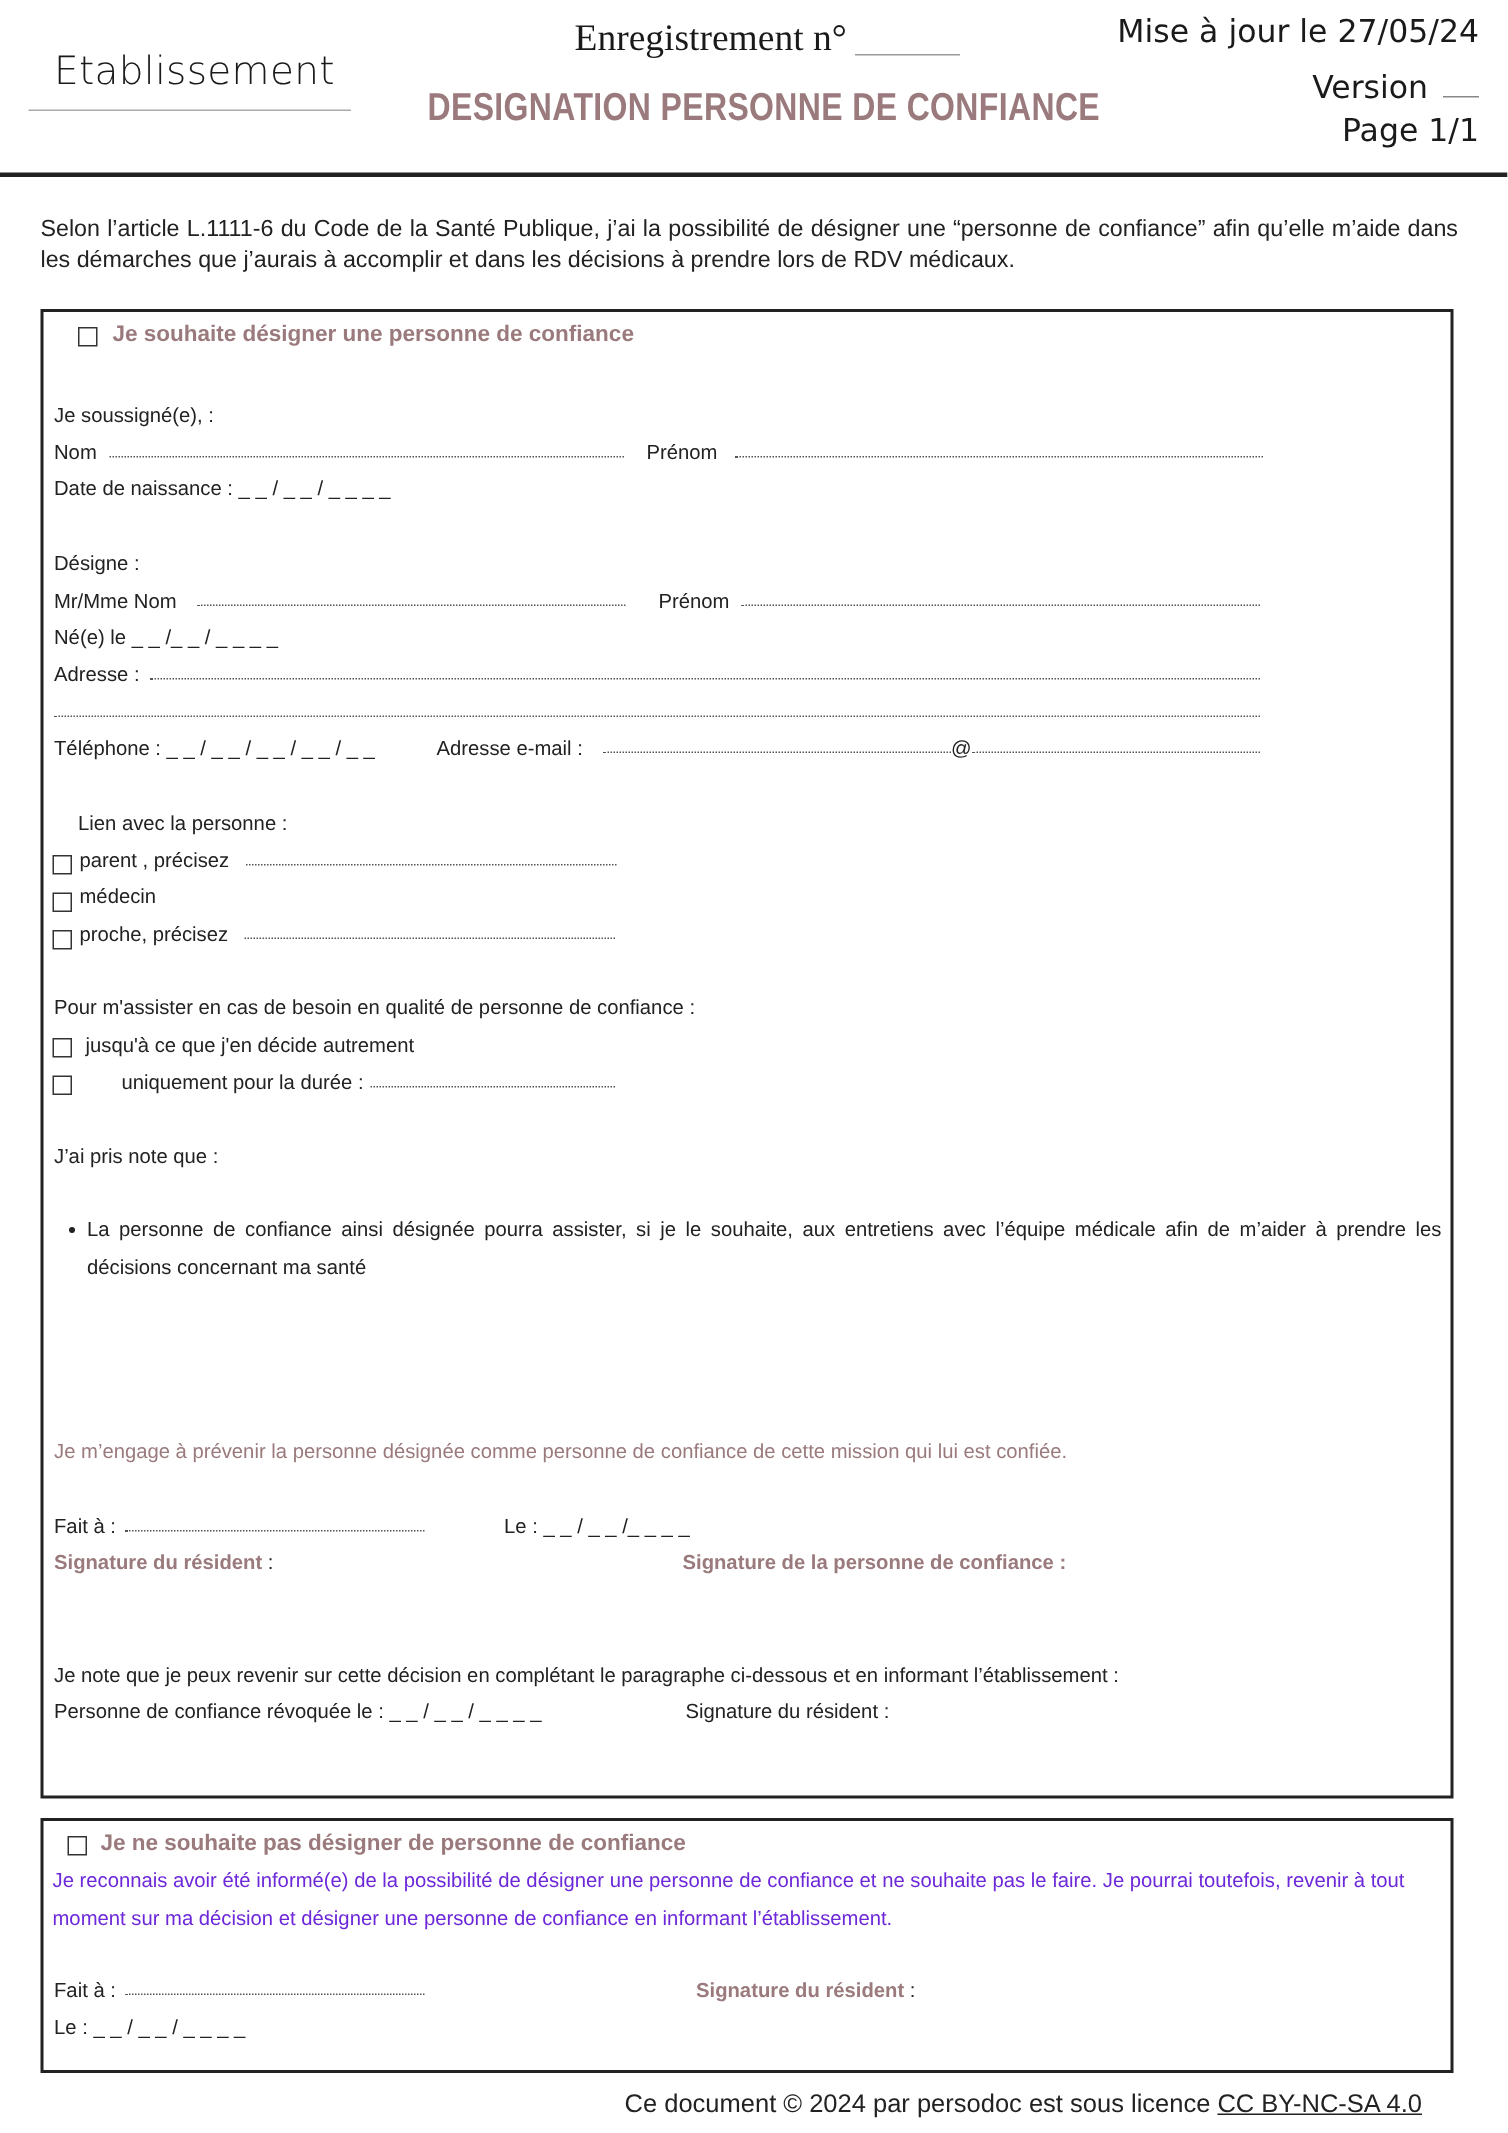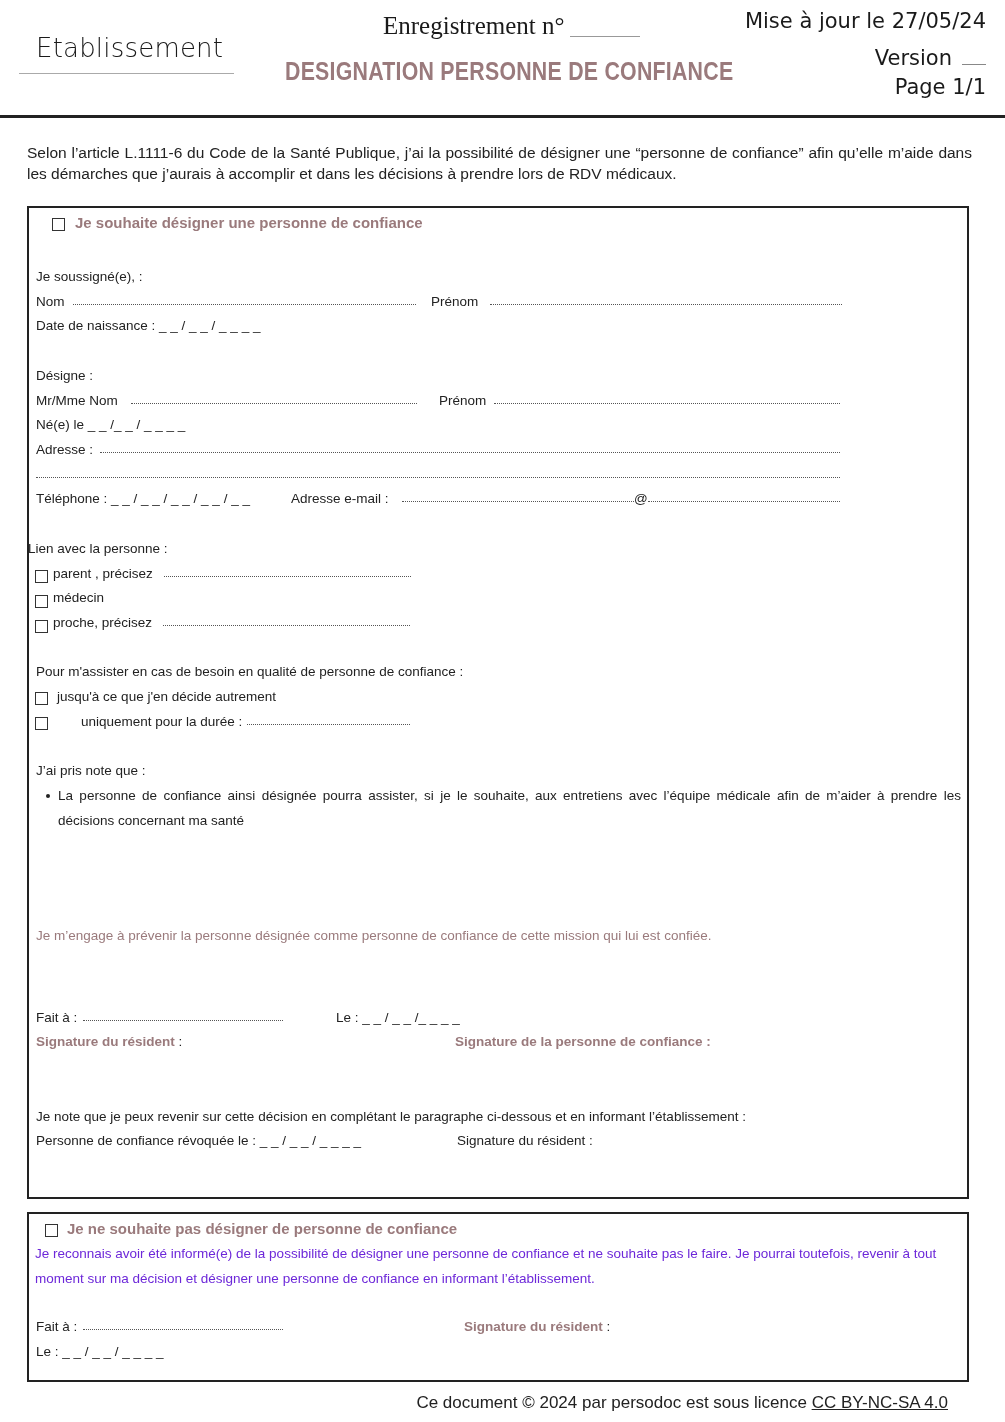--- a/index.html
+++ b/index.html
@@ -33,21 +33,21 @@
   .accent { color: #9a7a7c; }
   .bold { font-weight: bold; }
   .heading { font-size: 15px; font-weight: bold; color: #9a7a7c; }
 
   .cb { position: absolute; width: 13px; height: 13px; border: 1.5px solid #333; background: #fff; cursor: pointer; }
 
   .dots { display: inline-block; border-bottom: 1px dotted #555; height: 11px; vertical-align: baseline; }
 
   .bullets { position: absolute; left: 36px; top: 784px; width: 925px; font-size: 13.5px; line-height: 24.6px; color: #222; }
   .bullets ul { list-style: none; }
-  .bullets li { position: relative; padding-left: 22px; text-align: justify; }
+  .bullets li { position: relative; padding-left: 22px; text-align: justify; margin-top: 24px; }
   .bullets li::before { content: ""; position: absolute; left: 10px; top: 10px; width: 4px; height: 4px; background: #222; border-radius: 50%; }
 
   .para2 { position: absolute; left: 35px; top: 1242px; width: 928px; font-size: 13.5px; line-height: 24.6px; color: #6d28d9; }
 
   .footer { position: absolute; right: 57px; top: 1393px; font-size: 17px; color: #222; white-space: nowrap; }
   .footer a { color: #222; text-decoration: underline; }
 </style>
 </head>
 <body>
 
@@ -89,21 +89,21 @@
 <div class="txt" style="left:36px; top:442px;">Adresse :</div>
 <div class="dots abs" style="left:100px; top:442px; width:740px;"></div>
 <div class="dots abs" style="left:36px; top:467px; width:804px;"></div>
 
 <div class="txt" style="left:36px; top:491px;">Téléphone : _ _ / _ _ / _ _ / _ _ / _ _</div>
 <div class="txt" style="left:291px; top:491px;">Adresse e-mail :</div>
 <div class="dots abs" style="left:402px; top:491px; width:232px;"></div>
 <div class="txt" style="left:634px; top:491px;">@</div>
 <div class="dots abs" style="left:648px; top:491px; width:192px;"></div>
 
-<div class="txt" style="left:28px; top:541px;">Lien avec la personne :</div>
+<div class="txt" style="left:52px; top:541px;">Lien avec la personne :</div>
 
 <div class="cb" style="left:35px; top:570px;"></div>
 <div class="txt" style="left:53px; top:566px;">parent , précisez</div>
 <div class="dots abs" style="left:164px; top:566px; width:247px;"></div>
 
 <div class="cb" style="left:35px; top:595px;"></div>
 <div class="txt" style="left:53px; top:590px;">médecin</div>
 
 <div class="cb" style="left:35px; top:620px;"></div>
 <div class="txt" style="left:53px; top:615px;">proche, précisez</div>
@@ -119,21 +119,21 @@
 <div class="dots abs" style="left:247px; top:714px; width:163px;"></div>
 
 <div class="txt" style="left:36px; top:763px;">J’ai pris note que :</div>
 
 <div class="bullets">
   <ul>
     <li>La personne de confiance ainsi désignée pourra assister, si je le souhaite, aux entretiens avec l’équipe médicale afin de m’aider à prendre les décisions concernant ma santé</li>
   </ul>
 </div>
 
-<div class="txt accent" style="left:36px; top:928px;text-align:right;">Je m’engage à prévenir la personne désignée comme personne de confiance de cette mission qui lui est confiée.</div>
+<div class="txt accent" style="left:36px; top:960px;text-align:right;">Je m’engage à prévenir la personne désignée comme personne de confiance de cette mission qui lui est confiée.</div>
 
 <div class="txt" style="left:36px; top:1010px;">Fait à :</div>
 <div class="dots abs" style="left:83px; top:1010px; width:200px;"></div>
 <div class="txt" style="left:336px; top:1010px;text-align:center;">Le : _ _ / _ _ /_ _ _ _</div>
 
 <div class="txt" style="left:36px; top:1034px;"><span class="accent bold">Signature du résident</span><span> :</span></div>
 <div class="txt accent bold" style="left:455px; top:1034px;">Signature de la personne de confiance :</div>
 
 <div class="txt" style="left:36px; top:1109px;">Je note que je peux revenir sur cette décision en complétant le paragraphe ci-dessous et en informant l’établissement :</div>
 <div class="txt" style="left:36px; top:1133px;">Personne de confiance révoquée le : _ _ / _ _ / _ _ _ _</div>

